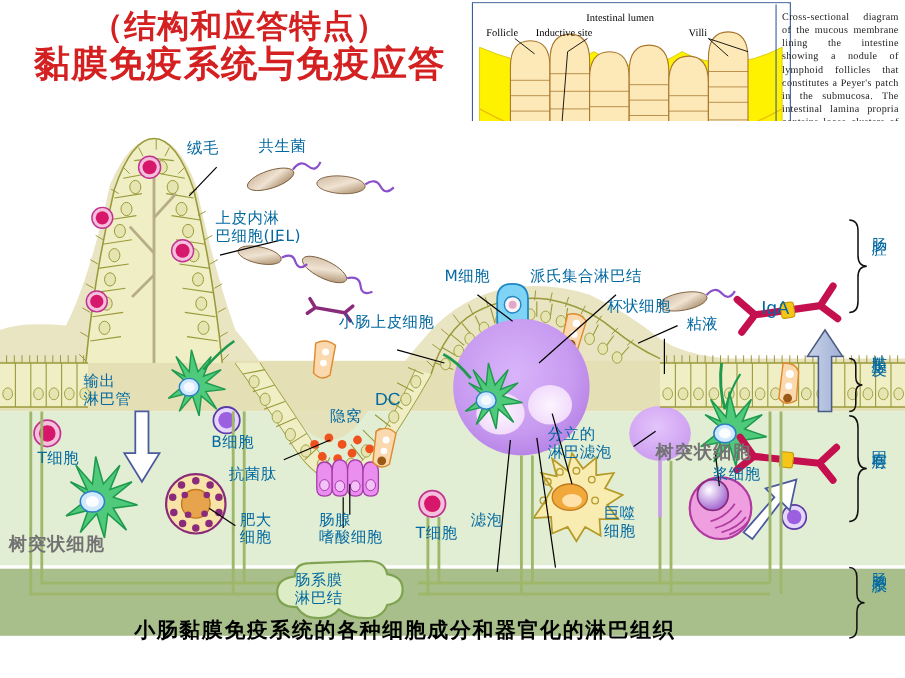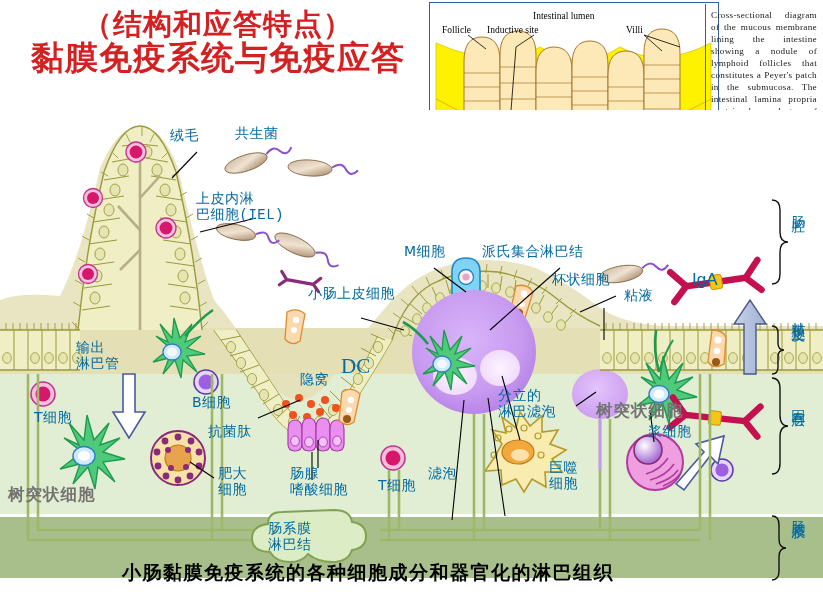--- a/index.html
+++ b/index.html
@@ -645,36 +645,36 @@
       <path d="M464,400 L452,520"></path>
       <path d="M488,398 L505,516"></path>
       <path d="M576,406 L596,392"></path>
       <path d="M654,442 L650,410"></path>
       <path d="M318,468 L318,440"></path>
     </g>
   </svg>
 
   <div class="lbl" style="left:170px;top:128px;">绒毛</div>
   <div class="lbl" style="left:235px;top:126px;">共生菌</div>
-  <div class="lbl" style="left:196px;top:192px;font-family:Liberation Mono, monospace;">上皮内淋
+  <div class="lbl" style="left:196px;top:192px;">上皮内淋
 巴细胞(IEL)</div>
   <div class="lbl" style="left:76px;top:340px;">输出
 淋巴管</div>
   <div class="lbl" style="left:34px;top:410px;">T细胞</div>
   <div class="lbl red" style="left:8px;top:486px;">树突状细胞</div>
   <div class="lbl" style="left:192px;top:395px;">B细胞</div>
   <div class="lbl" style="left:208px;top:424px;">抗菌肽</div>
   <div class="lbl" style="left:218px;top:466px;">肥大
 细胞</div>
   <div class="lbl" style="left:300px;top:372px;text-align:right;">隐窝</div>
   <div class="lbl" style="left:290px;top:466px;">肠腺
 嗜酸细胞</div>
   <div class="lbl" style="left:378px;top:478px;">T细胞</div>
   <div class="lbl" style="left:308px;top:286px;">小肠上皮细胞</div>
-  <div class="lbl lat" style="left:341px;top:327px;font-size:21px;font-family:Liberation Serif, serif;">DC</div>
+  <div class="lbl lat" style="left:341px;top:327px;font-size:16px;">DC</div>
   <div class="lbl" style="left:404px;top:244px;">M细胞</div>
   <div class="lbl" style="left:482px;top:244px;">派氏集合淋巴结</div>
   <div class="lbl" style="left:552px;top:272px;">杯状细胞</div>
   <div class="lbl" style="left:624px;top:288px;">粘液</div>
   <div class="lbl lat" style="left:692px;top:242px;font-size:17px;">IgA</div>
   <div class="lbl" style="left:428px;top:466px;">滤泡</div>
   <div class="lbl" style="left:498px;top:388px;">分立的
 淋巴滤泡</div>
   <div class="lbl" style="left:549px;top:460px;">巨噬
 细胞</div>

